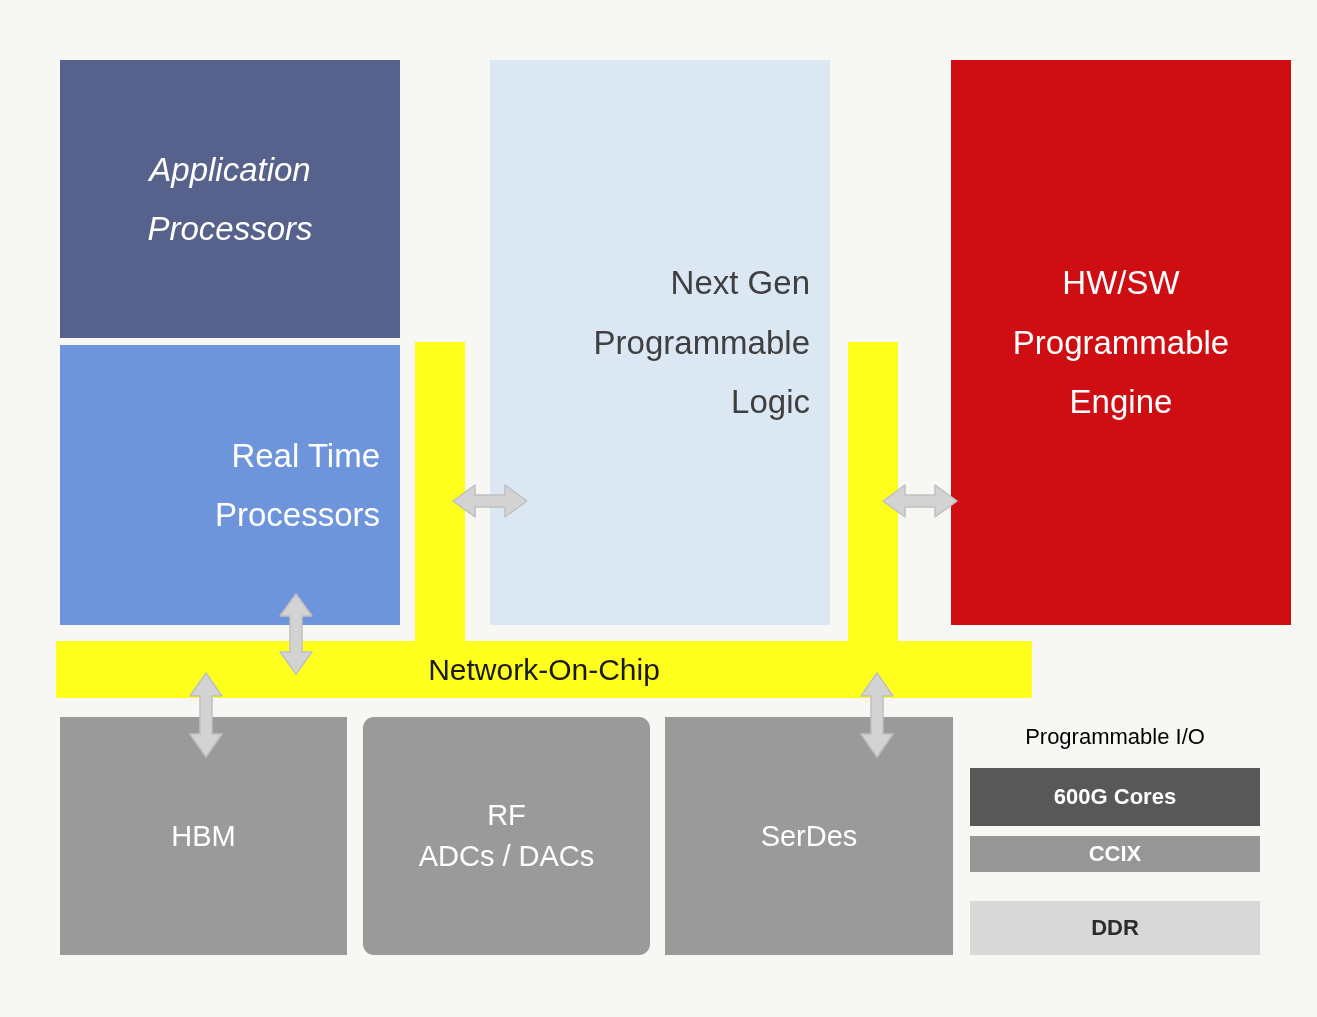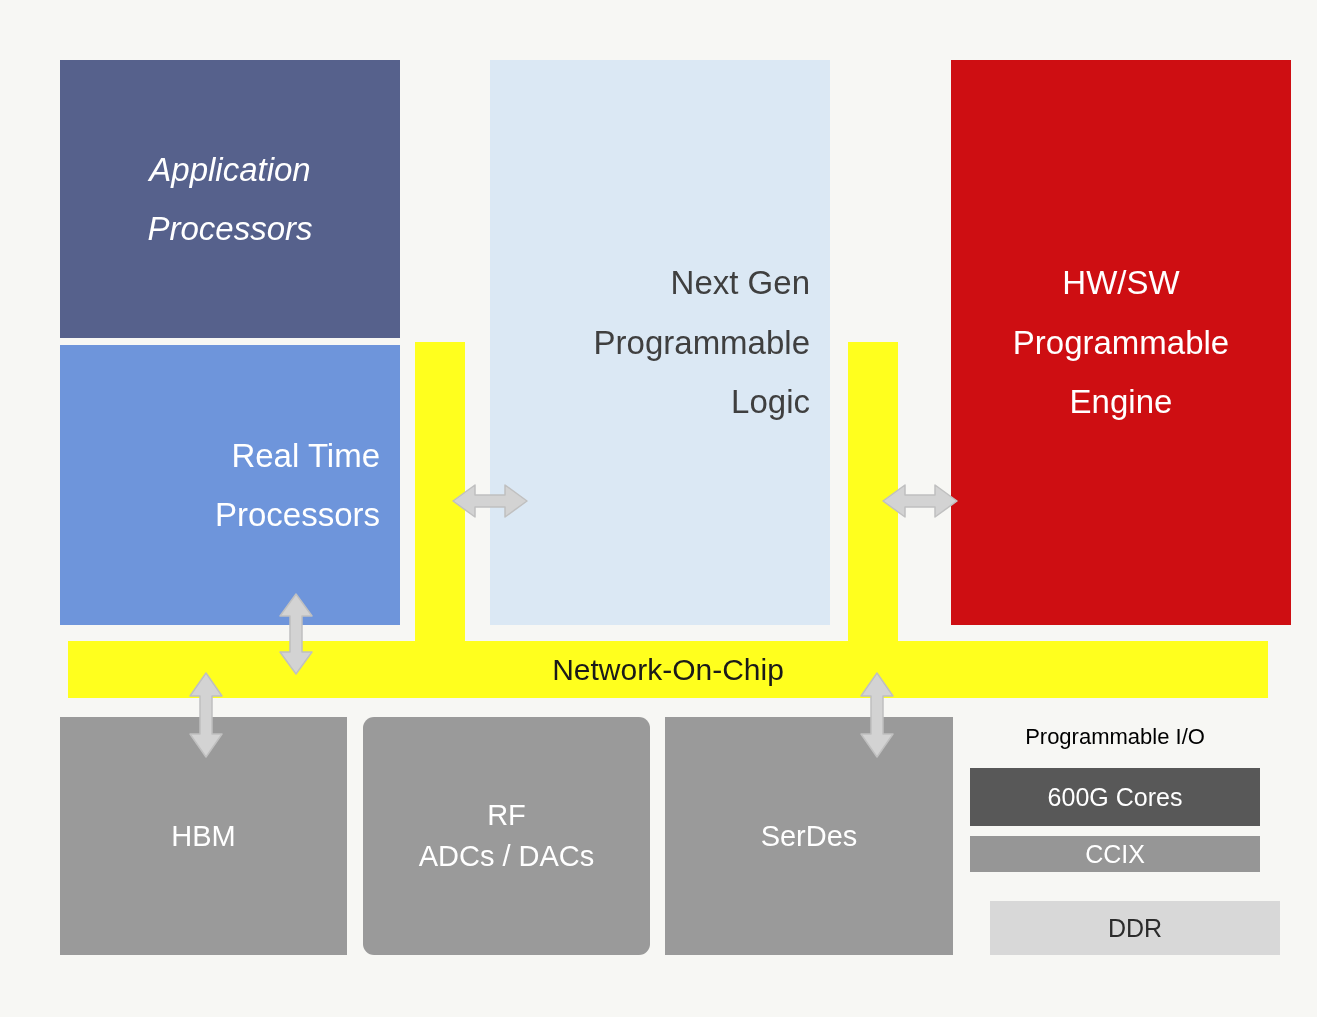--- a/index.html
+++ b/index.html
@@ -32,36 +32,36 @@
   
   #app-proc   { left: 60px;  top: 60px;  width: 340px; height: 278px; }
   #rt-proc    { left: 60px;  top: 345px; width: 340px; height: 280px; }
   #pl         { left: 490px; top: 60px;  width: 340px; height: 565px; text-align: right; }
   #engine     { left: 951px; top: 60px;  width: 340px; height: 565px; }
 
   
   .vbar { position: absolute; }
   #vbar-left  { left: 415px; top: 342px; width: 50px; height: 300px; }
   #vbar-right { left: 848px; top: 342px; width: 50px; height: 300px; }
-  #noc        { left: 68px;  top: 641px; width: 1200px; height: 57px; }
+  #noc        { left: 56px;  top: 641px; width: 976px; height: 57px; }
   #noc .lbl   { font-size: 30px; line-height: 1.1; }
 
   
   #hbm    { left: 60px;  top: 717px; width: 287px; height: 238px; }
   #rf     { left: 363px; top: 717px; width: 287px; height: 238px; }
   #serdes { left: 665px; top: 717px; width: 288px; height: 238px; }
   .gray-lbl { font-size: 29px; line-height: 1.4; font-weight: 400; display: block; }
 
   
   #pio-title { left: 970px; top: 714px; width: 290px; height: 46px; }
   #pio-title .lbl { font-size: 22px; line-height: 1.2; }
   #io-600g { left: 970px; top: 768px; width: 290px; height: 58px; }
   #io-ccix { left: 970px; top: 836px; width: 290px; height: 36px; }
-  #io-ddr  { left: 970px; top: 901px; width: 290px; height: 54px; margin-left: 20px; }
-  .io-bar .lbl { font-size: 25px; line-height: 1.2; }
+  #io-ddr  { left: 970px; top: 901px; width: 290px; height: 54px; }
+  .io-bar .lbl { font-size: 22px; line-height: 1.2; font-weight: bold; }
 
   
   .arrow { position: absolute; }
   .arrow path { fill: #d3d3d3; stroke: #c0c0c0; stroke-width: 1.5; stroke-linejoin: round; }
   #arrow-rt-pl      { left: 451px; top: 481px; width: 78px; height: 40px; }
   #arrow-pl-engine  { left: 881px; top: 481px; width: 78px; height: 40px; }
   #arrow-rt-noc     { left: 277px; top: 592px; width: 38px; height: 84px; }
   #arrow-noc-hbm    { left: 187px; top: 671px; width: 38px; height: 88px; }
   #arrow-noc-serdes { left: 858px; top: 671px; width: 38px; height: 88px; }
 </style>

